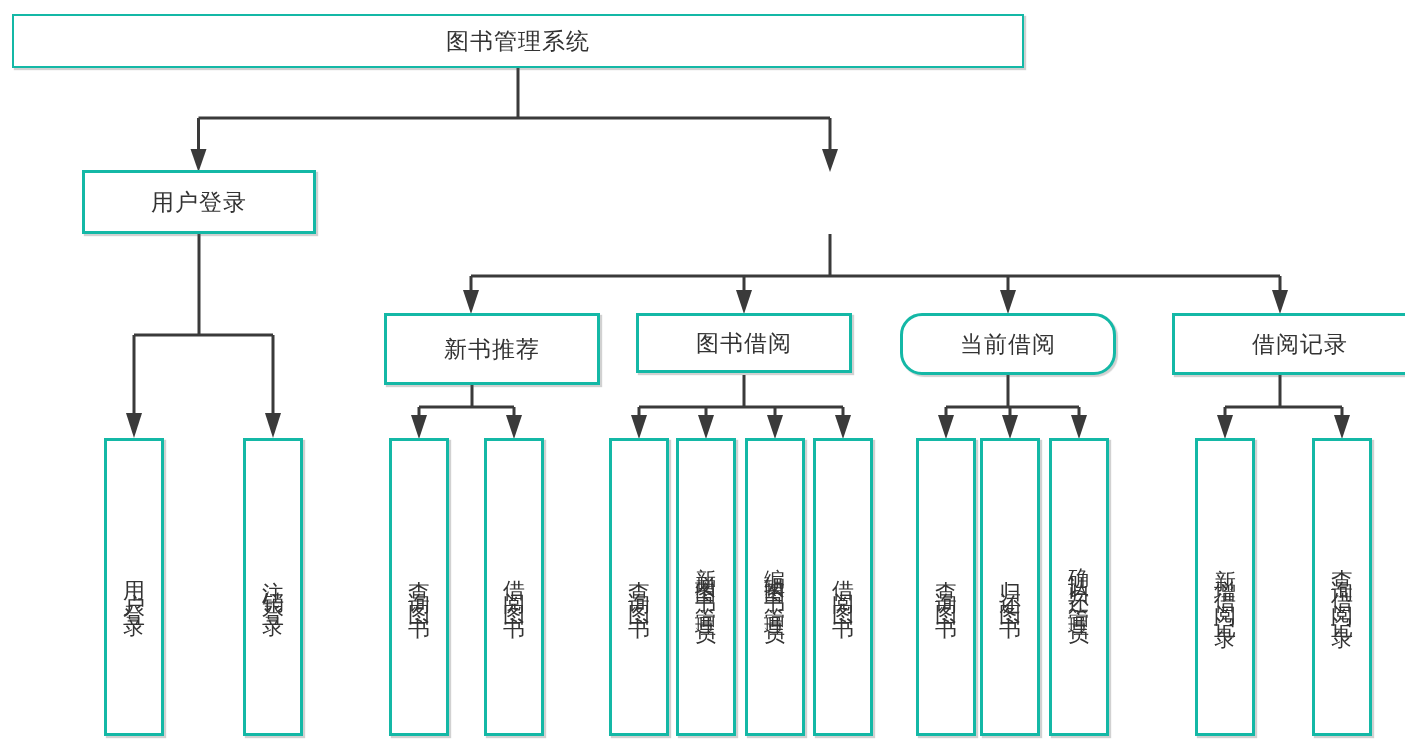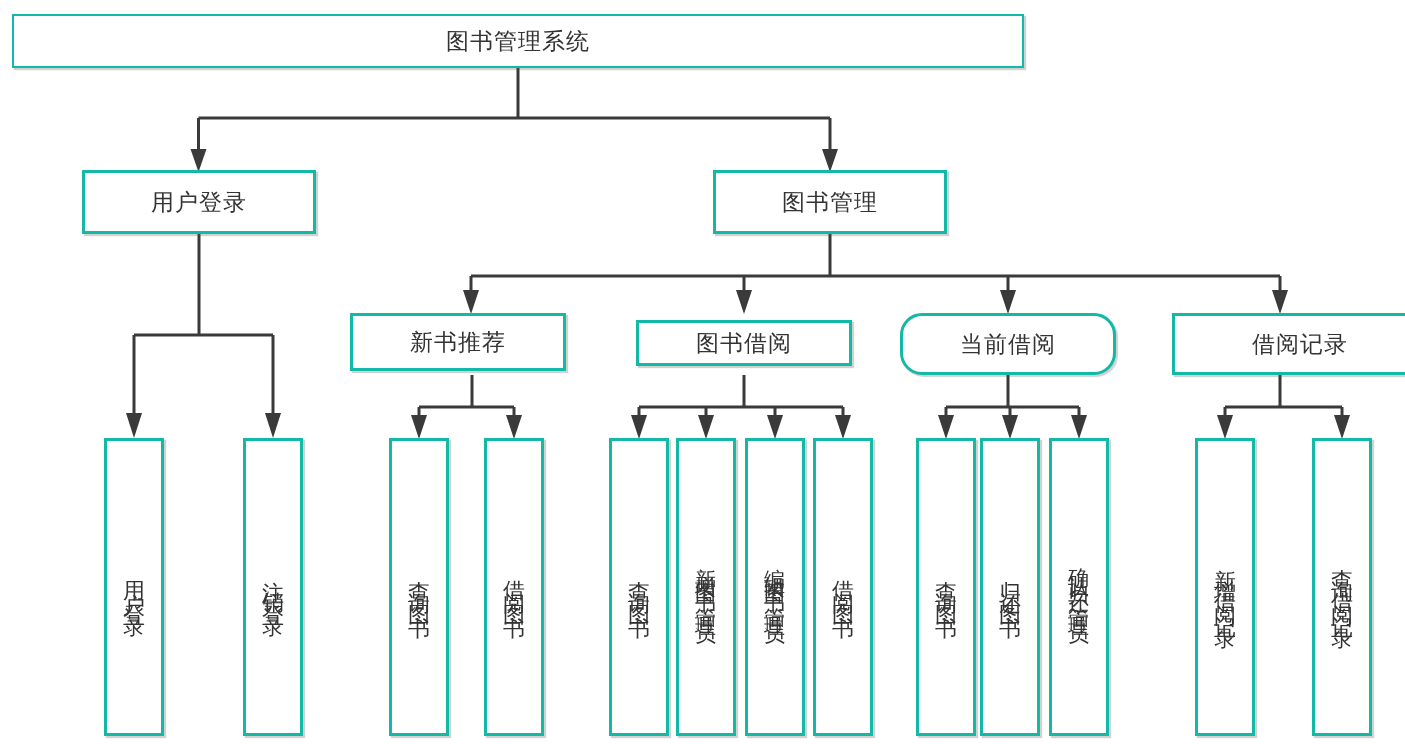--- a/index.html
+++ b/index.html
@@ -114,28 +114,25 @@
     </g>
   </svg>
 
   <div class="box root" style="left:12px; top:14px; width:1012px; height:54px;">
     <span class="hlabel">图书管理系统</span>
   </div>
 
   <div class="box" style="left:82px; top:170px; width:234px; height:64px;">
     <span class="hlabel">用户登录</span>
   </div>
-  <div class="box" style="left:713px; top:170px; width:234px; height:64px;">
-    <span class="hlabel">图书管理</span>
-  </div>
 
-  <div class="box" style="left:350px; top:313px; width:216px; height:58px;">
+  <div class="box" style="left:384px; top:313px; width:216px; height:72px;">
     <span class="hlabel">新书推荐</span>
   </div>
-  <div class="box" style="left:636px; top:320px; width:216px; height:46px;">
+  <div class="box" style="left:636px; top:313px; width:216px; height:60px;">
     <span class="hlabel">图书借阅</span>
   </div>
   <div class="box" style="left:900px; top:313px; width:216px; height:62px;border-radius:22px;">
     <span class="hlabel">当前借阅</span>
   </div>
   <div class="box" style="left:1172px; top:313px; width:256px; height:62px;">
     <span class="hlabel">借阅记录</span>
   </div>
 
   <div class="box leaf" style="left:104px; top:438px; width:60px; height:298px;">

